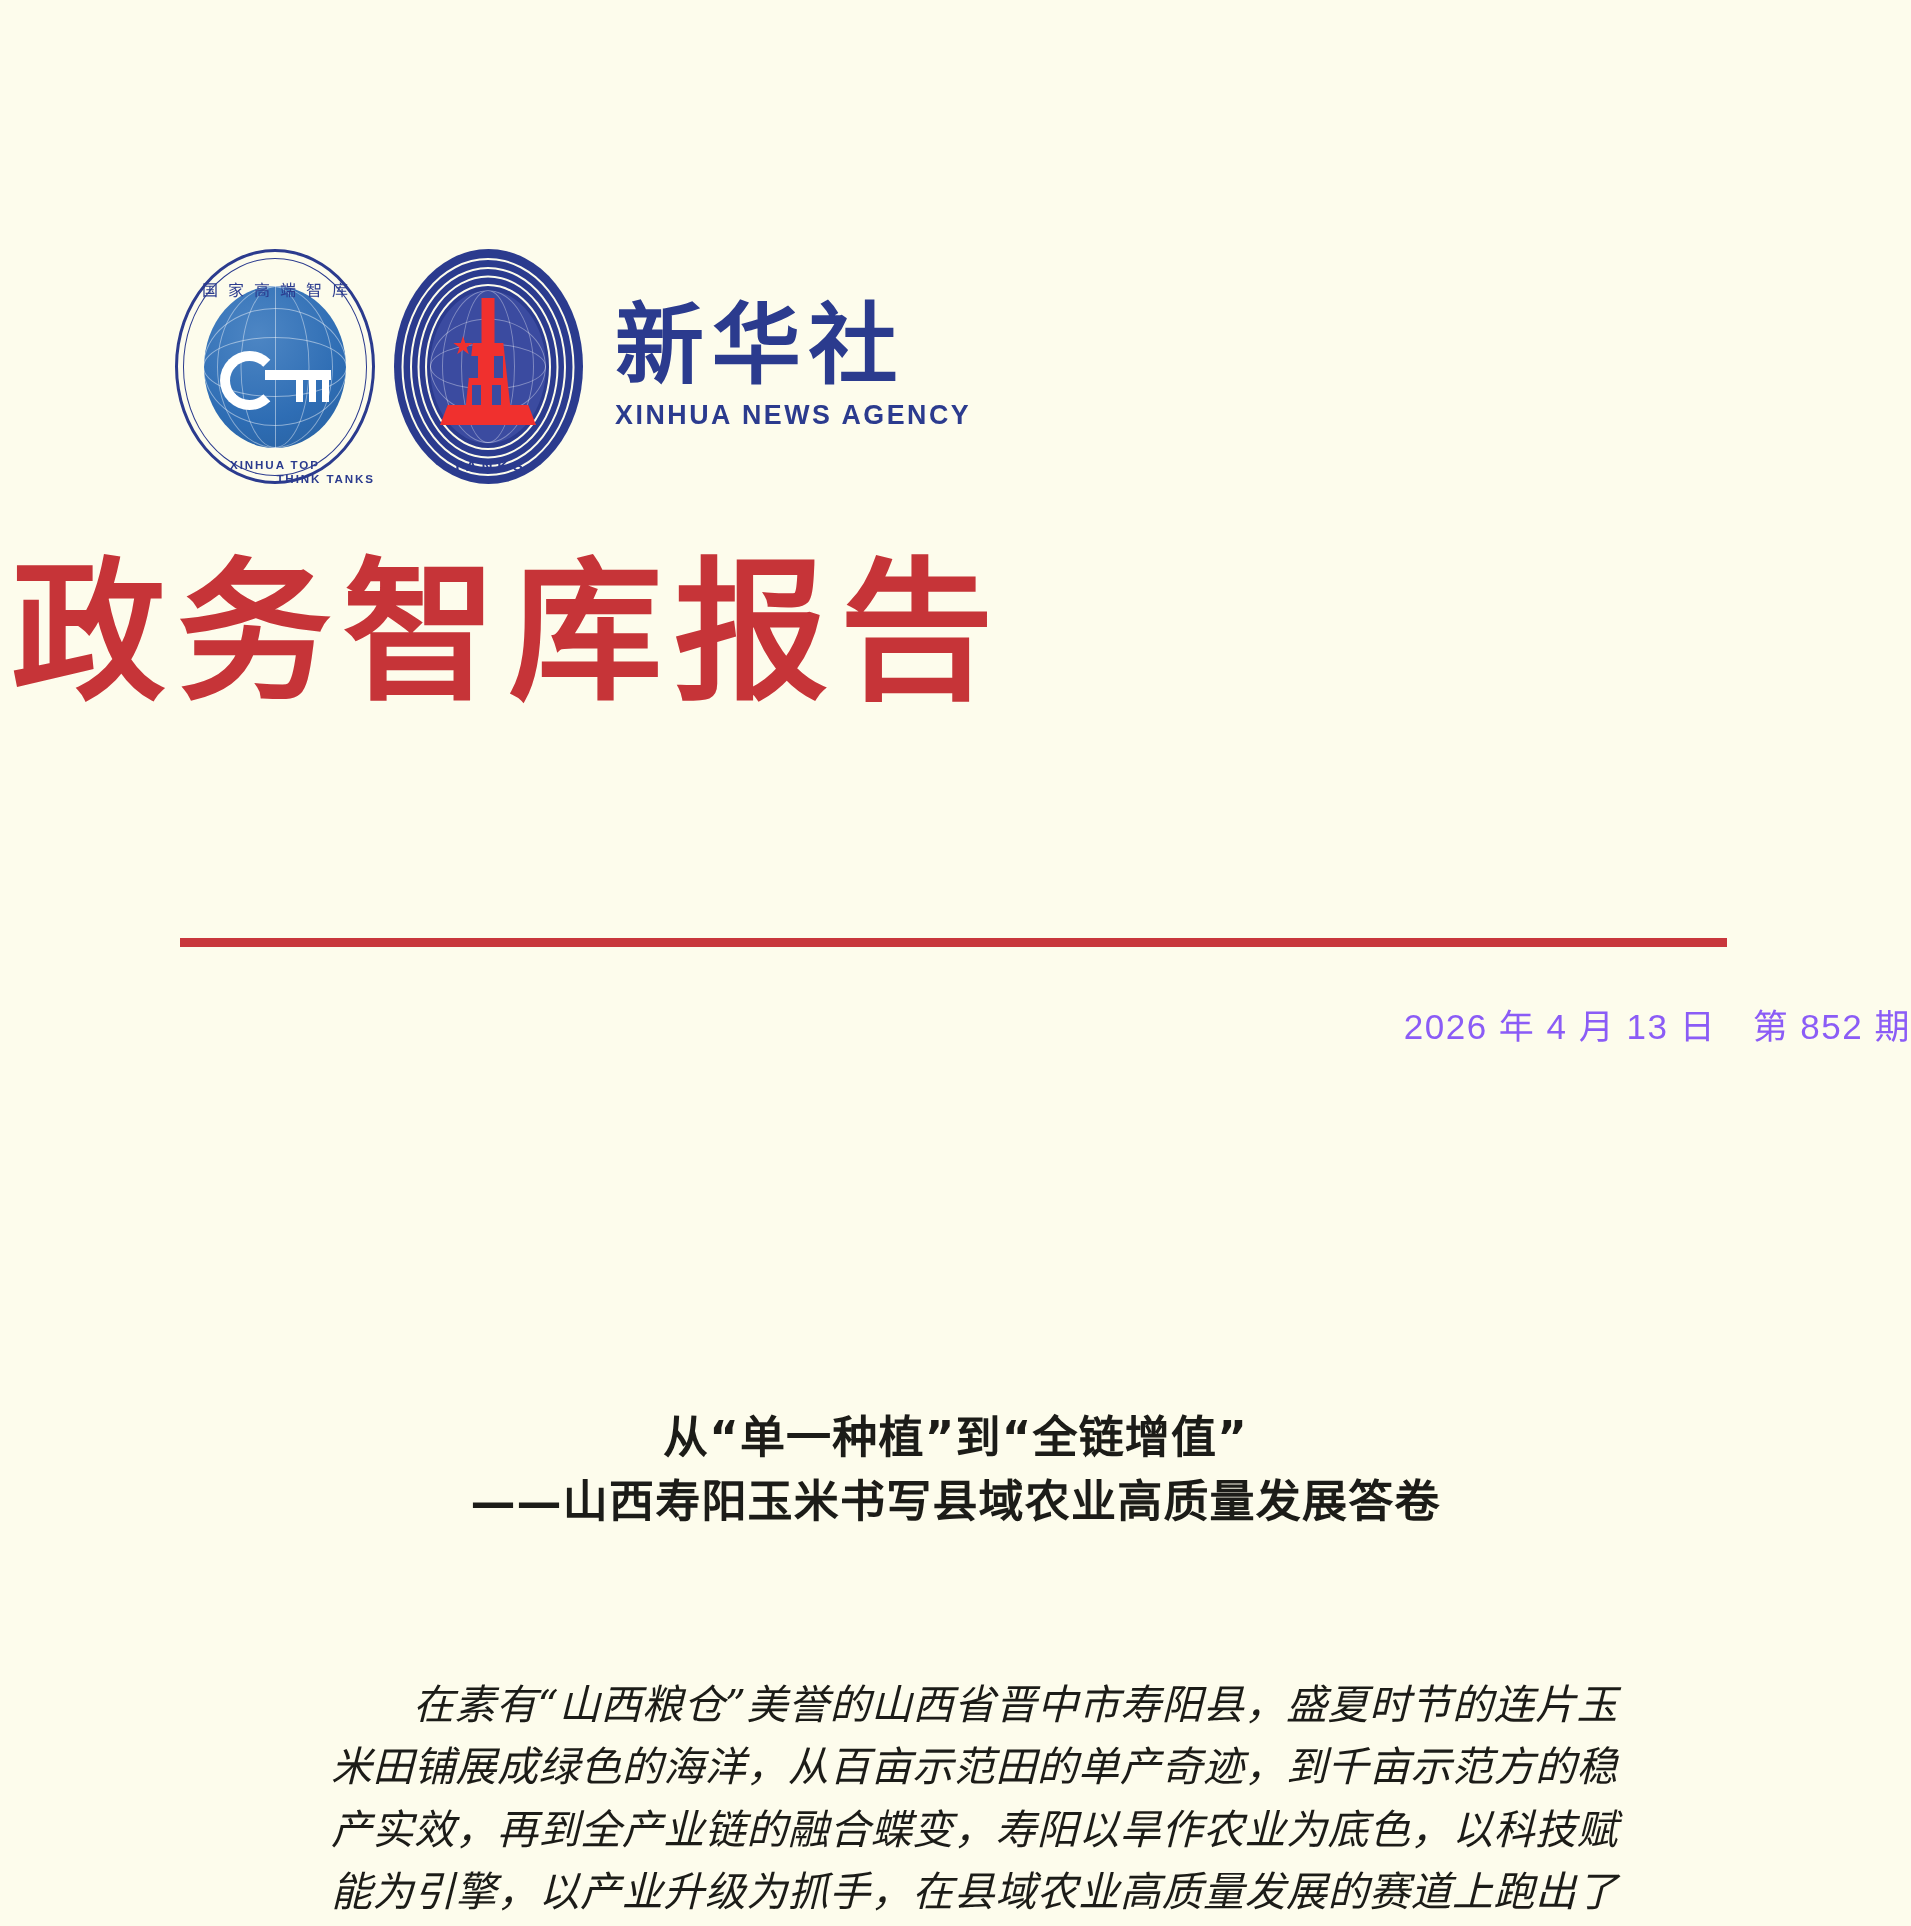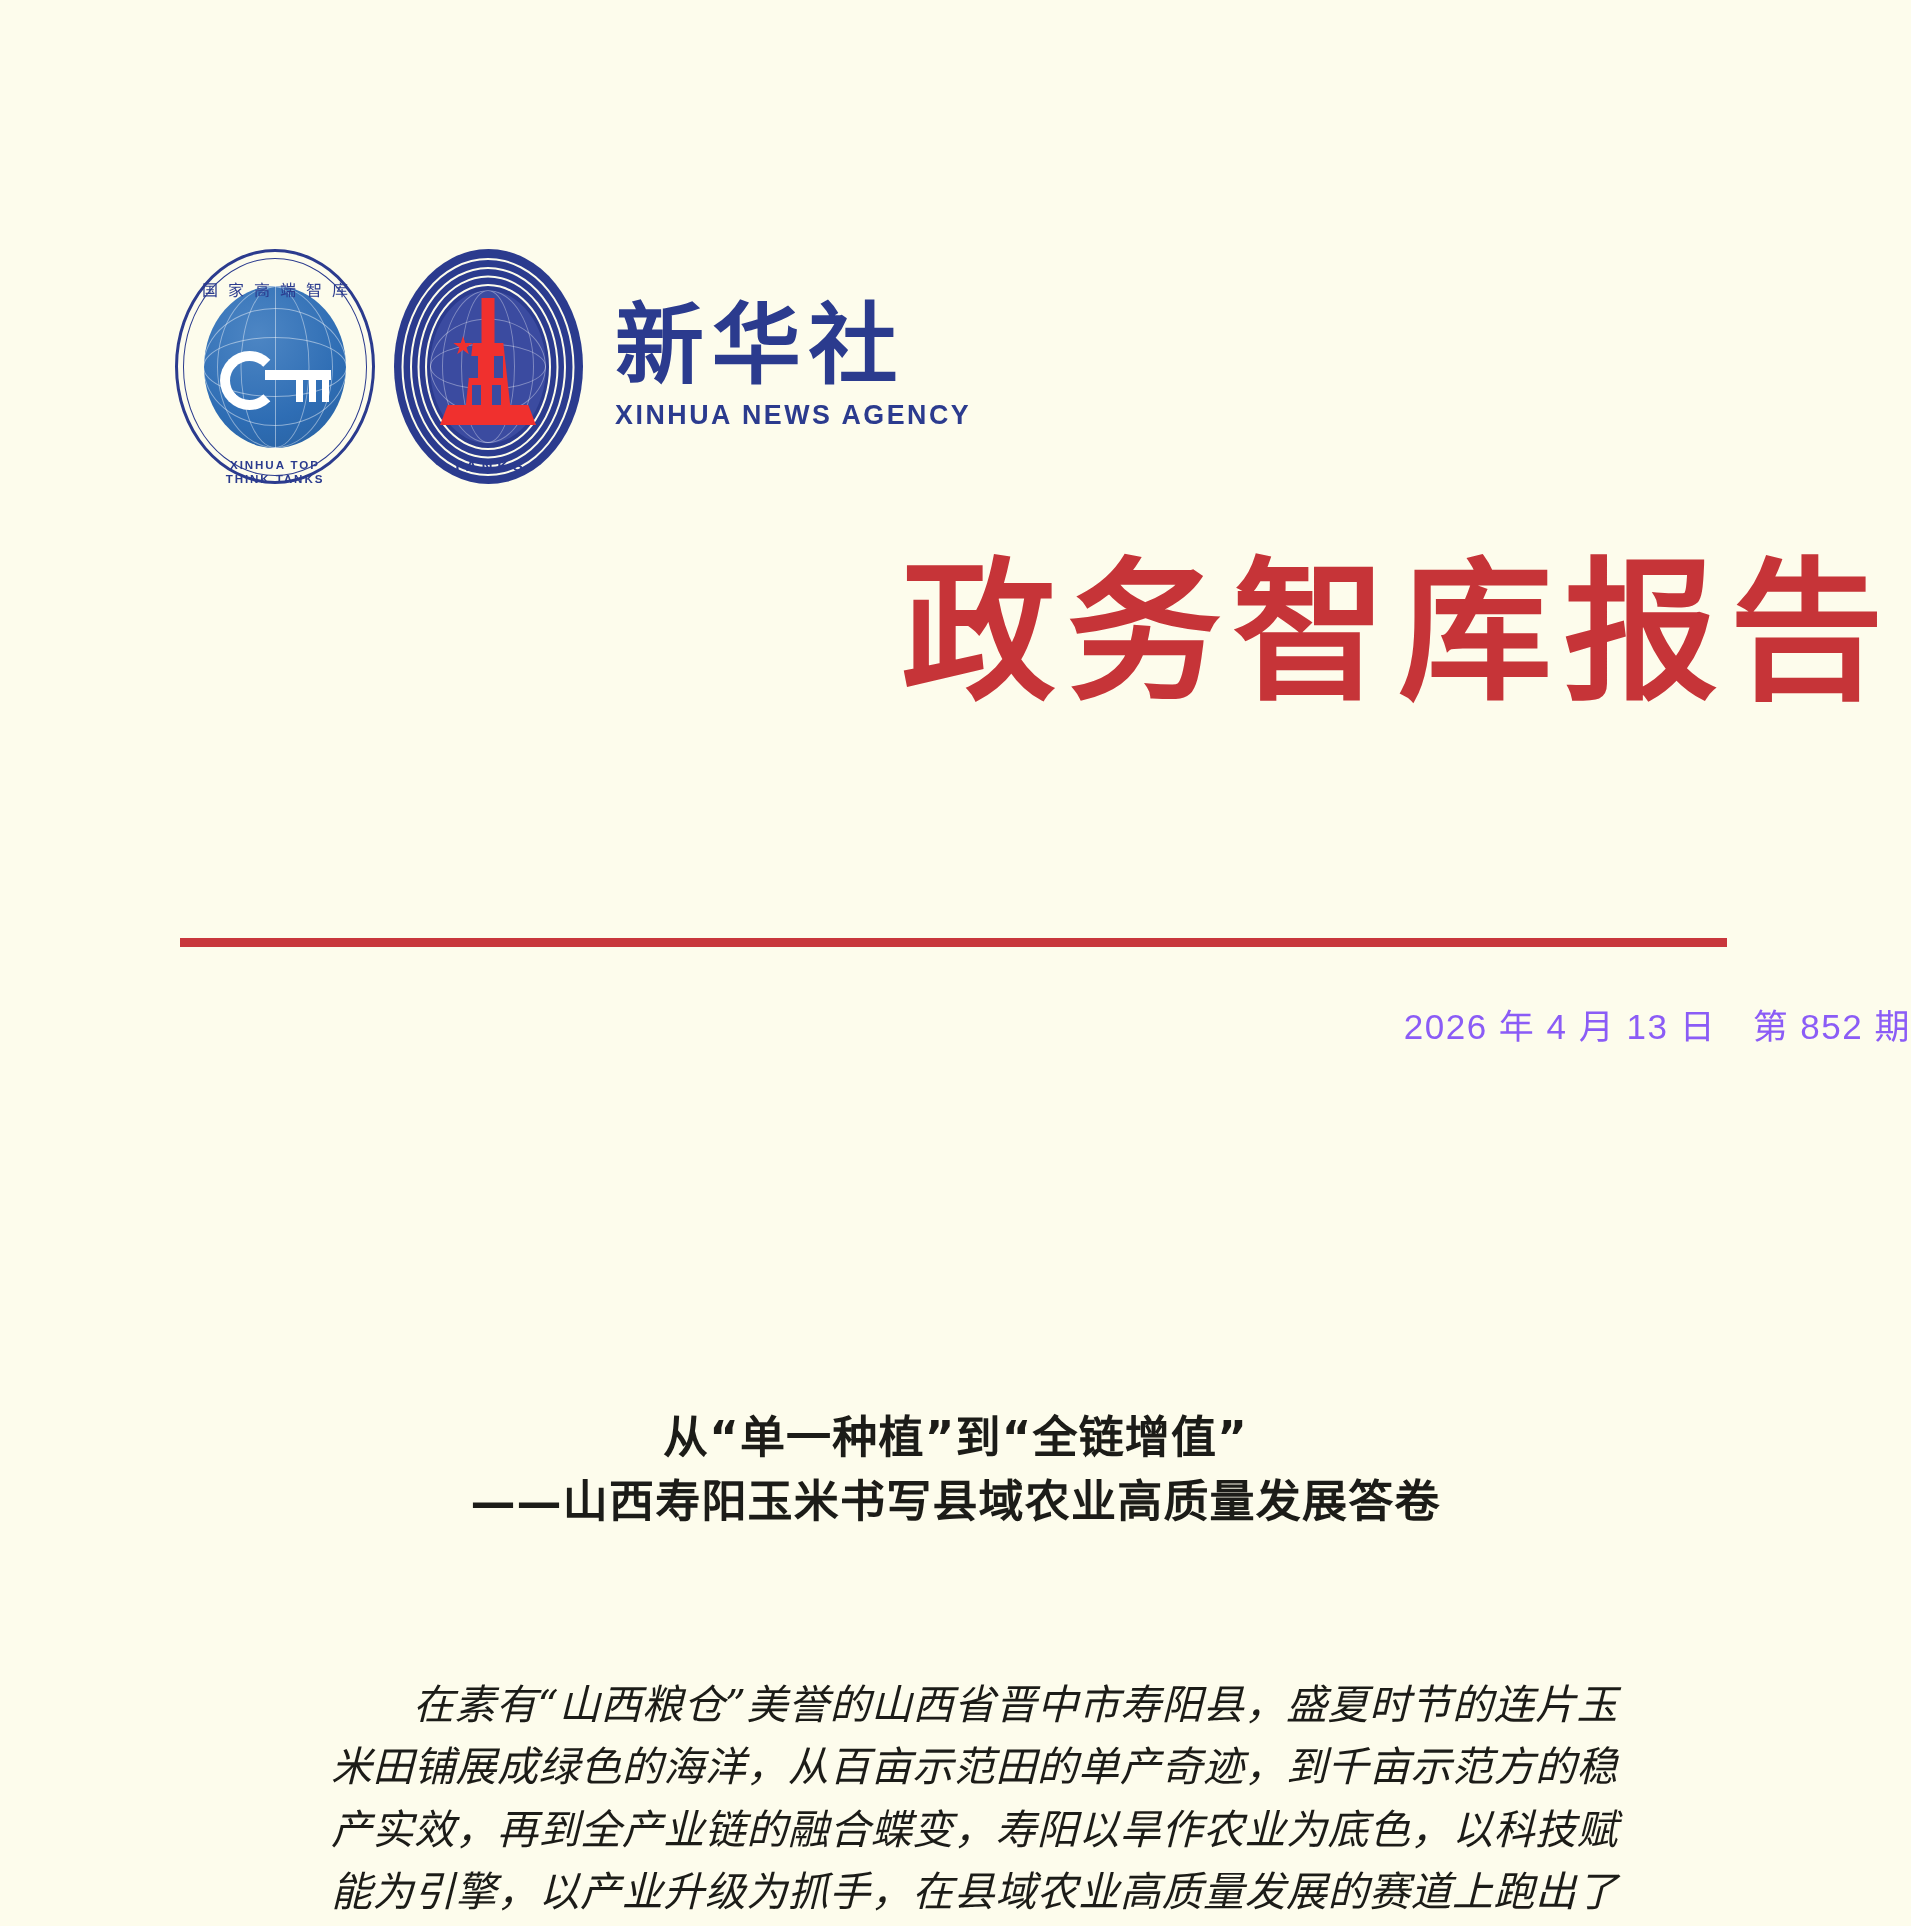--- a/index.html
+++ b/index.html
@@ -130,21 +130,21 @@
     font-size:16px;
     letter-spacing:10px;
     text-indent:10px;
   }
   .cttt-bot-text{
     bottom:13px;
     font-size:11.6px;
     letter-spacing:1.9px;
     font-weight:700;
   }
-  .cttt-bot-text.l2{bottom:-0.8px;}
+  .cttt-bot-text.l2{bottom:-0.8px;text-align:right;}
 
   
   .xinhua{
     position:relative;
     width:189px;height:235px;
   }
   .xh-rings{
     position:absolute;inset:0;
     border-radius:50%;
     background:var(--blue);
@@ -251,23 +251,23 @@
     letter-spacing:2.7px;
     font-family:"Liberation Sans","DejaVu Sans",sans-serif;
     white-space:nowrap;
     transform:scaleX(0.94);
     transform-origin:left center;
   }
 
   
   .big-title{
     position:absolute;
-    left:0;right:16px;
+    left:0;right:8px;
     top:555px;
-    text-align:right;
+    text-align:left;
     color:var(--title-red);
     font-size:154px;
     line-height:1;
     font-weight:700;
     letter-spacing:11.6px;
     text-indent:11.6px;
     font-family:"DejaVu Serif","Liberation Serif",serif;
   }
 
   

